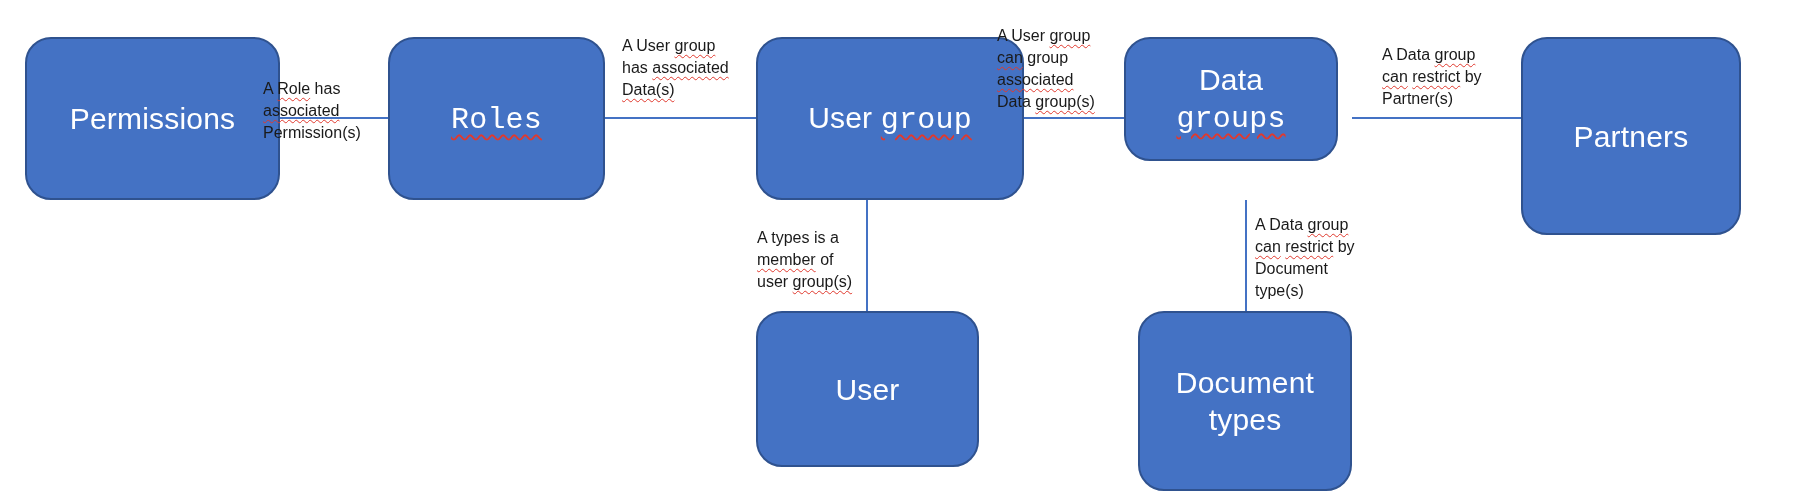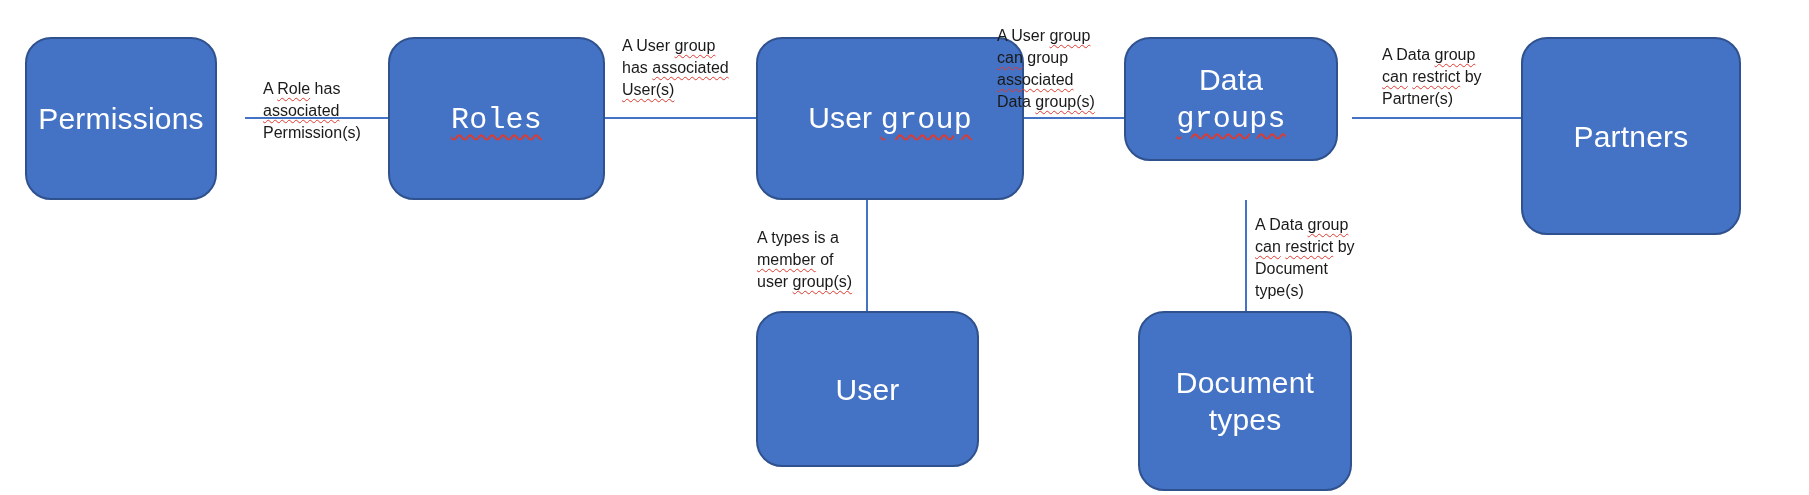--- a/index.html
+++ b/index.html
@@ -73,21 +73,21 @@
 
 <div class="canvas">
 
   <div class="connector" style="left: 245px; top: 117px; width: 143px; height: 1.5px;"></div>
   <div class="connector" style="left: 605px; top: 117px; width: 151px; height: 1.5px;"></div>
   <div class="connector" style="left: 979px; top: 117px; width: 159px; height: 1.5px;"></div>
   <div class="connector" style="left: 1352px; top: 117px; width: 169px; height: 1.5px;"></div>
   <div class="connector" style="left: 866px; top: 200px; width: 1.5px; height: 111px;"></div>
   <div class="connector" style="left: 1245px; top: 200px; width: 1.5px; height: 111px;"></div>
 
-  <div class="node" style="left: 25px; top: 37px; width: 192px; height: 163px;">
+  <div class="node" style="left: 25px; top: 37px; width: 255px; height: 163px;">
     <span class="node-label"><span>Permissions</span></span>
   </div>
   <div class="node" style="left: 388px; top: 37px; width: 217px; height: 163px;">
     <span class="node-label"><span class="sq">Roles</span></span>
   </div>
   <div class="node" style="left: 756px; top: 37px; width: 268px; height: 163px;">
     <span class="node-label"><span>User </span><span class="sq">group</span></span>
   </div>
   <div class="node" style="left: 1124px; top: 37px; width: 214px; height: 124px;">
     <span class="node-label"><span>Data </span><span class="sq">groups</span></span>
@@ -103,21 +103,21 @@
   </div>
 
   <div class="edge-label" style="left: 263px; top: 46px; margin-top: 32px;">
       <div class="lbl-line"><span>A </span><span class="sq">Role</span><span> has</span></div>
       <div class="lbl-line"><span class="sq">associated</span></div>
       <div class="lbl-line"><span>Permission(s)</span></div>
     </div>
   <div class="edge-label" style="left: 622px; top: 35px;">
       <div class="lbl-line"><span>A User </span><span class="sq">group</span></div>
       <div class="lbl-line"><span>has </span><span class="sq">associated</span></div>
-      <div class="lbl-line"><span class="sq">User(s)</span></div>
+      <div class="lbl-line"><span class="sq">Data(s)</span></div>
     </div>
   <div class="edge-label" style="left: 997px; top: 25px;">
       <div class="lbl-line"><span>A User </span><span class="sq">group</span></div>
       <div class="lbl-line"><span class="sq">can</span><span> group</span></div>
       <div class="lbl-line"><span class="sq">associated</span></div>
       <div class="lbl-line"><span>Data </span><span class="sq">group(s)</span></div>
     </div>
   <div class="edge-label" style="left: 1382px; top: 44px;">
       <div class="lbl-line"><span>A Data </span><span class="sq">group</span></div>
       <div class="lbl-line"><span class="sq">can</span><span> </span><span class="sq">restrict</span><span> by</span></div>

